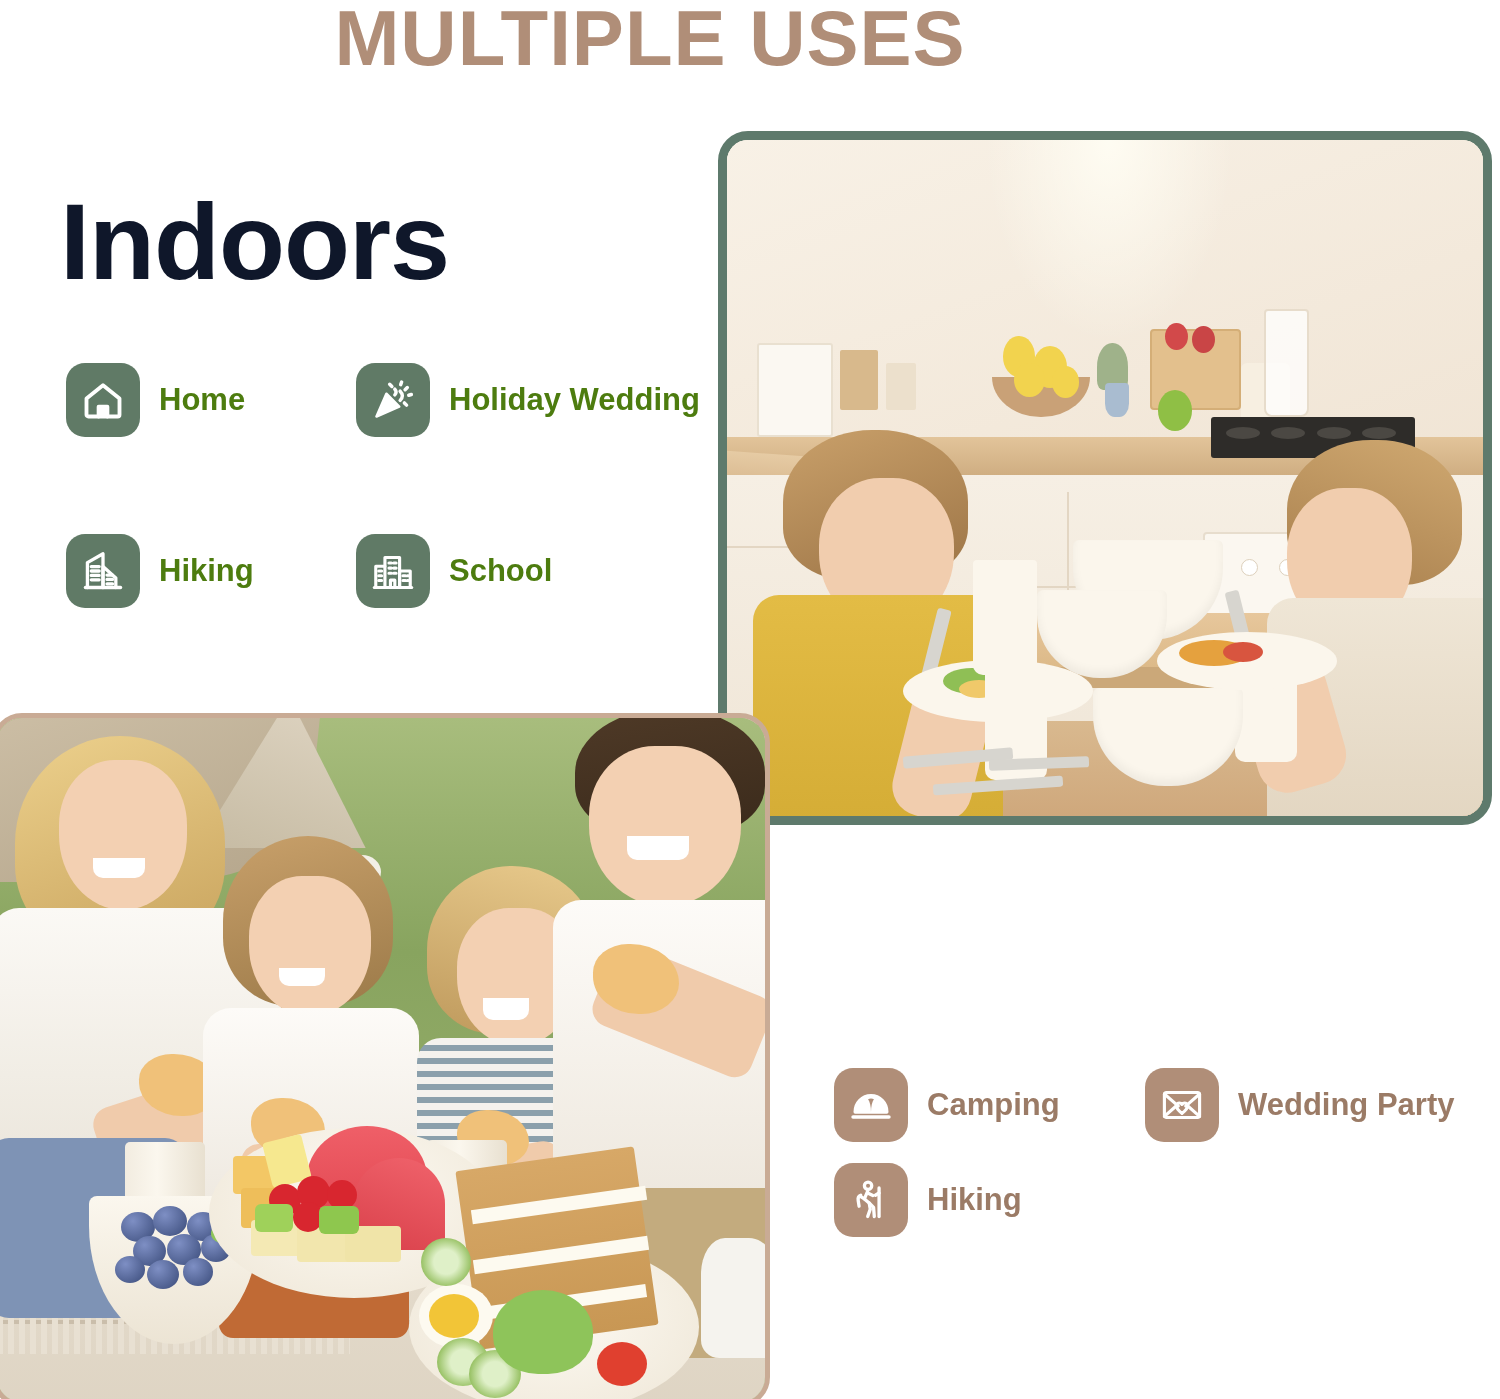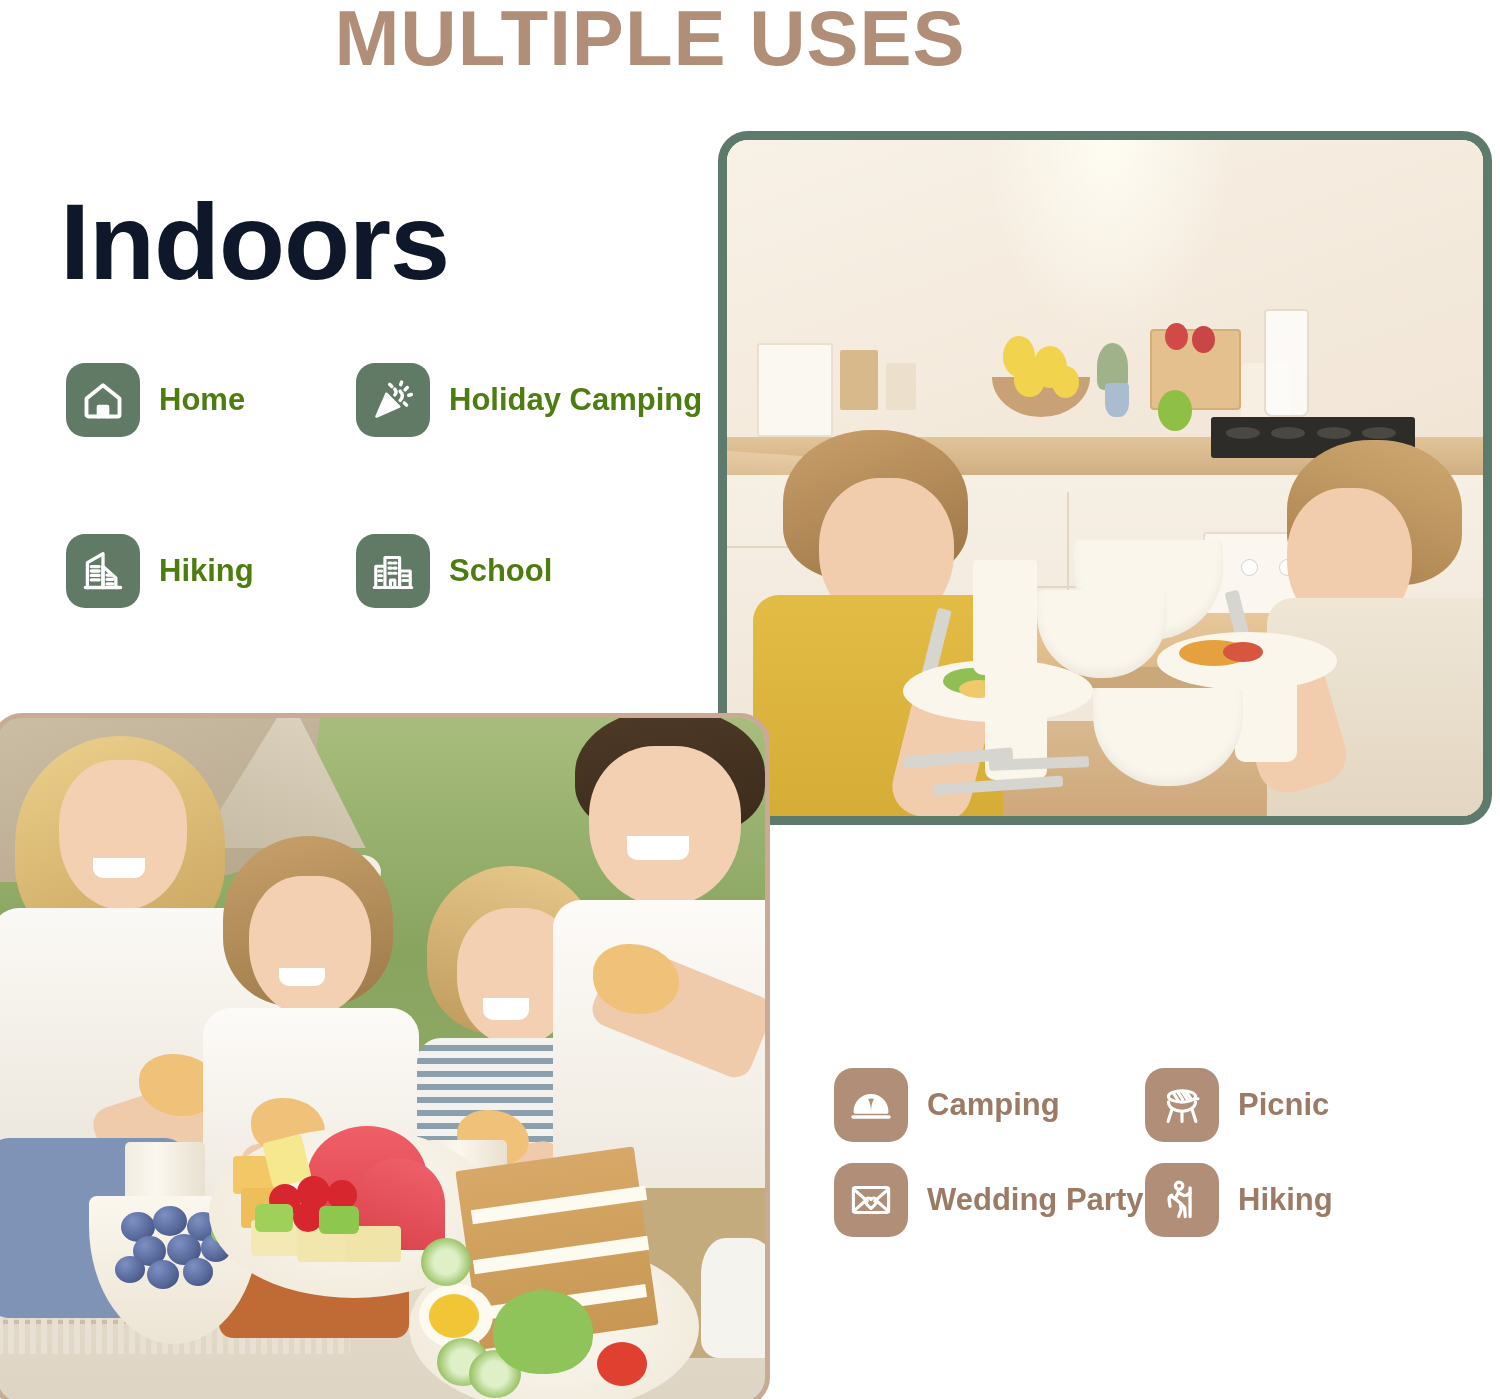--- a/index.html
+++ b/index.html
@@ -313,21 +313,21 @@
           <path d="M3 21 8.4 8.6 15.4 15.6z" fill="#ffffff" stroke="#ffffff" stroke-width="1.4"></path>
           <path d="M13 9.2c.9-.9.9-2.2 0-3.1"></path>
           <path d="M15.9 12.2c1.6-1.6 1.6-3.4 0-5"></path>
           <path d="M18.6 6.4 19.8 5.2"></path>
           <path d="M11.4 4.6 10.2 3.4"></path>
           <path d="M16.2 3.6l.5-1.4"></path>
           <path d="M20.6 9.4l1.4-.4"></path>
           <path d="M18.2 13.6l1.2 1.2"></path>
         </svg>
       </span>
-      <span class="feature-label">Holiday Camping</span>
+      <span class="feature-label">Holiday Wedding</span>
     </div>
 
     <div class="feature">
       <span class="feature-icon">
         <svg width="44" height="44" viewBox="0 0 24 24" fill="none" stroke="#ffffff" stroke-width="1.8" stroke-linecap="round" stroke-linejoin="round">
           <path d="M3.5 21V7.4L12 2.6V21"></path>
           <path d="M12 21V9.6l7 6.2V21"></path>
           <path d="M2.4 21h19.2"></path>
           <path d="M5.6 9.6h4.3M5.6 12h4.3M5.6 14.4h4.3M5.6 16.8h4.3"></path>
           <path d="M14.2 14.2h3M14.2 16.6h3M14.2 19h3"></path>
@@ -462,32 +462,20 @@
       <span class="feature-icon">
         <svg width="44" height="44" viewBox="0 0 24 24" fill="none" stroke="#ffffff" stroke-width="1.9" stroke-linecap="round" stroke-linejoin="round">
           <path d="M3.4 15.8C3.4 10.9 7.2 7 12 7s8.6 3.9 8.6 8.8z" fill="#ffffff" stroke="#ffffff"></path>
           <path d="M12 15.8c0-3 .6-5.6 1.6-6.9-.5-.3-1-.5-1.6-.5s-1.1.2-1.6.5c1 1.3 1.6 3.9 1.6 6.9z" fill="#b08e78" stroke="none"></path>
           <path d="M2.2 18.6h19.6"></path>
         </svg>
       </span>
       <span class="feature-label">Camping</span>
     </div>
 
-    <div class="feature">
-      <span class="feature-icon">
-        <svg width="44" height="44" viewBox="0 0 24 24" fill="none" stroke="#ffffff" stroke-width="1.7" stroke-linecap="round" stroke-linejoin="round">
-          <ellipse cx="12" cy="7.3" rx="7.4" ry="3.1"></ellipse>
-          <path d="M7.2 5.4 9.9 9.5M9.6 4.7l2.8 4.4M12.1 4.6l2.8 4.3M14.6 5.2l2.4 3.6"></path>
-          <path d="M4.6 10.2c0 3 3.3 5.2 7.4 5.2s7.4-2.2 7.4-5.2"></path>
-          <path d="M6.6 14.2 4.4 21M17.4 14.2 19.6 21M12 15.4V21"></path>
-          <path d="M18.8 8.6h1.9"></path>
-        </svg>
-      </span>
-      <span class="feature-label">Picnic</span>
-    </div>
 
     <div class="feature">
       <span class="feature-icon">
         <svg width="44" height="44" viewBox="0 0 24 24" fill="none" stroke="#ffffff" stroke-width="1.7" stroke-linecap="round" stroke-linejoin="round">
           <rect x="2.4" y="5.2" width="19.2" height="13.6" rx="1.2"></rect>
           <path d="M2.4 6 10 12.6M14 12.6 21.6 6"></path>
           <path d="M2.4 18.2 9 12.4M15 12.4l6.6 5.8"></path>
           <path d="M12 16.6c-1.6-1.3-3.1-2.5-3.1-4 0-1 .8-1.7 1.7-1.7.7 0 1.2.4 1.4.8.2-.4.7-.8 1.4-.8.9 0 1.7.7 1.7 1.7 0 1.5-1.5 2.7-3.1 4z"></path>
         </svg>
       </span>

